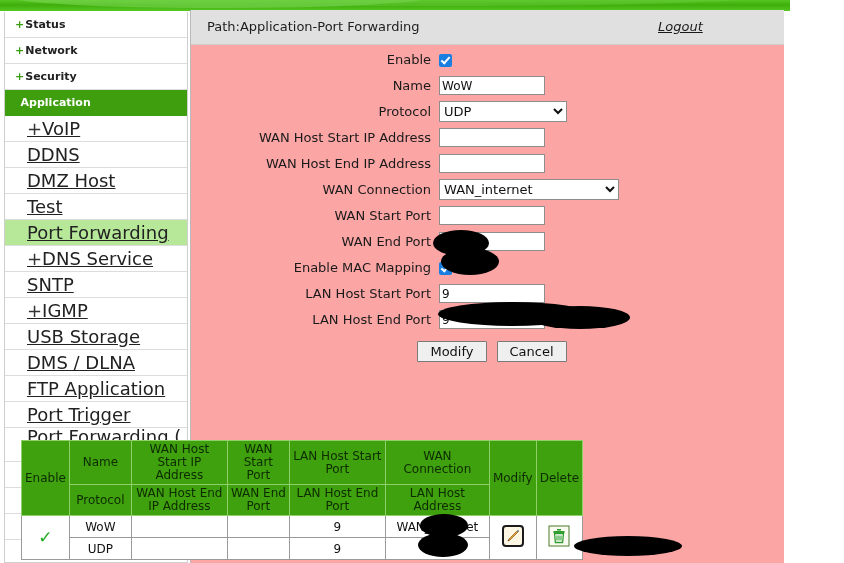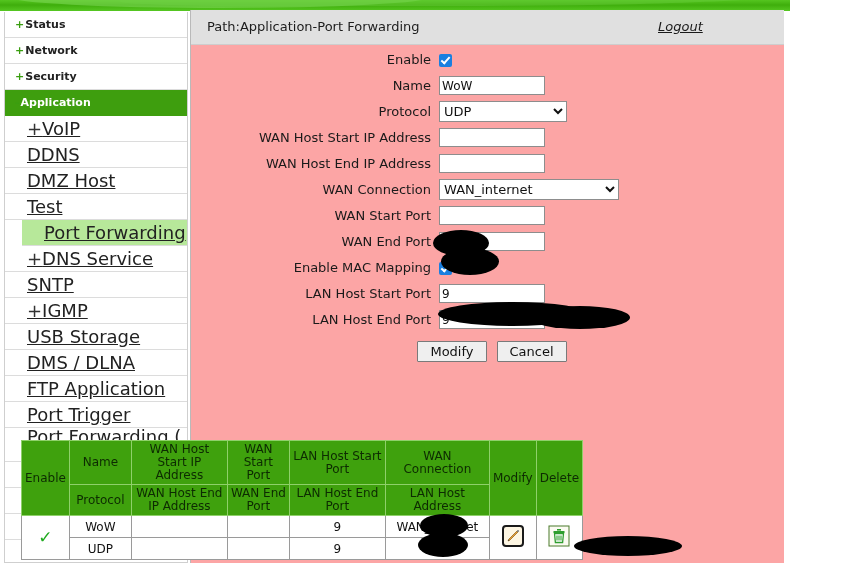--- a/index.html
+++ b/index.html
@@ -40,21 +40,21 @@
     border-bottom: 1px solid #dcdcdc;
     font-size: 13px; color: #222; padding-left: 14px; white-space: nowrap;
   }
   .nav-item.top { font-weight: bold; font-size: 11px; padding-left: 10px; }
   .nav-item.top .plus { color: #3a9e10; font-weight: bold; margin-right: 1px; }
   .nav-item.active {
     background: #3e9e0e; color: #ffffff; font-weight: bold; border-bottom: 1px solid #3e9e0e;
   }
   .nav-item.sub { padding-left: 22px; font-size: 18px; text-decoration: underline; }
   .nav-item.sub .plus { color: #333; }
-  .nav-item.selected { background: #b7e89a; margin-left: 17px; }
+  .nav-item.selected { background: #b7e89a; }
   .nav-item.two-line {
     height: 34px; line-height: 16px; padding-top: 1px; white-space: normal;
   }
 
   
   .content {
     position: absolute; left: 190px; top: 10px; width: 594px; height: 553px;
     border-left: 1px solid #b9b9b9; background: #fca5a5;
   }
   .pathbar {

